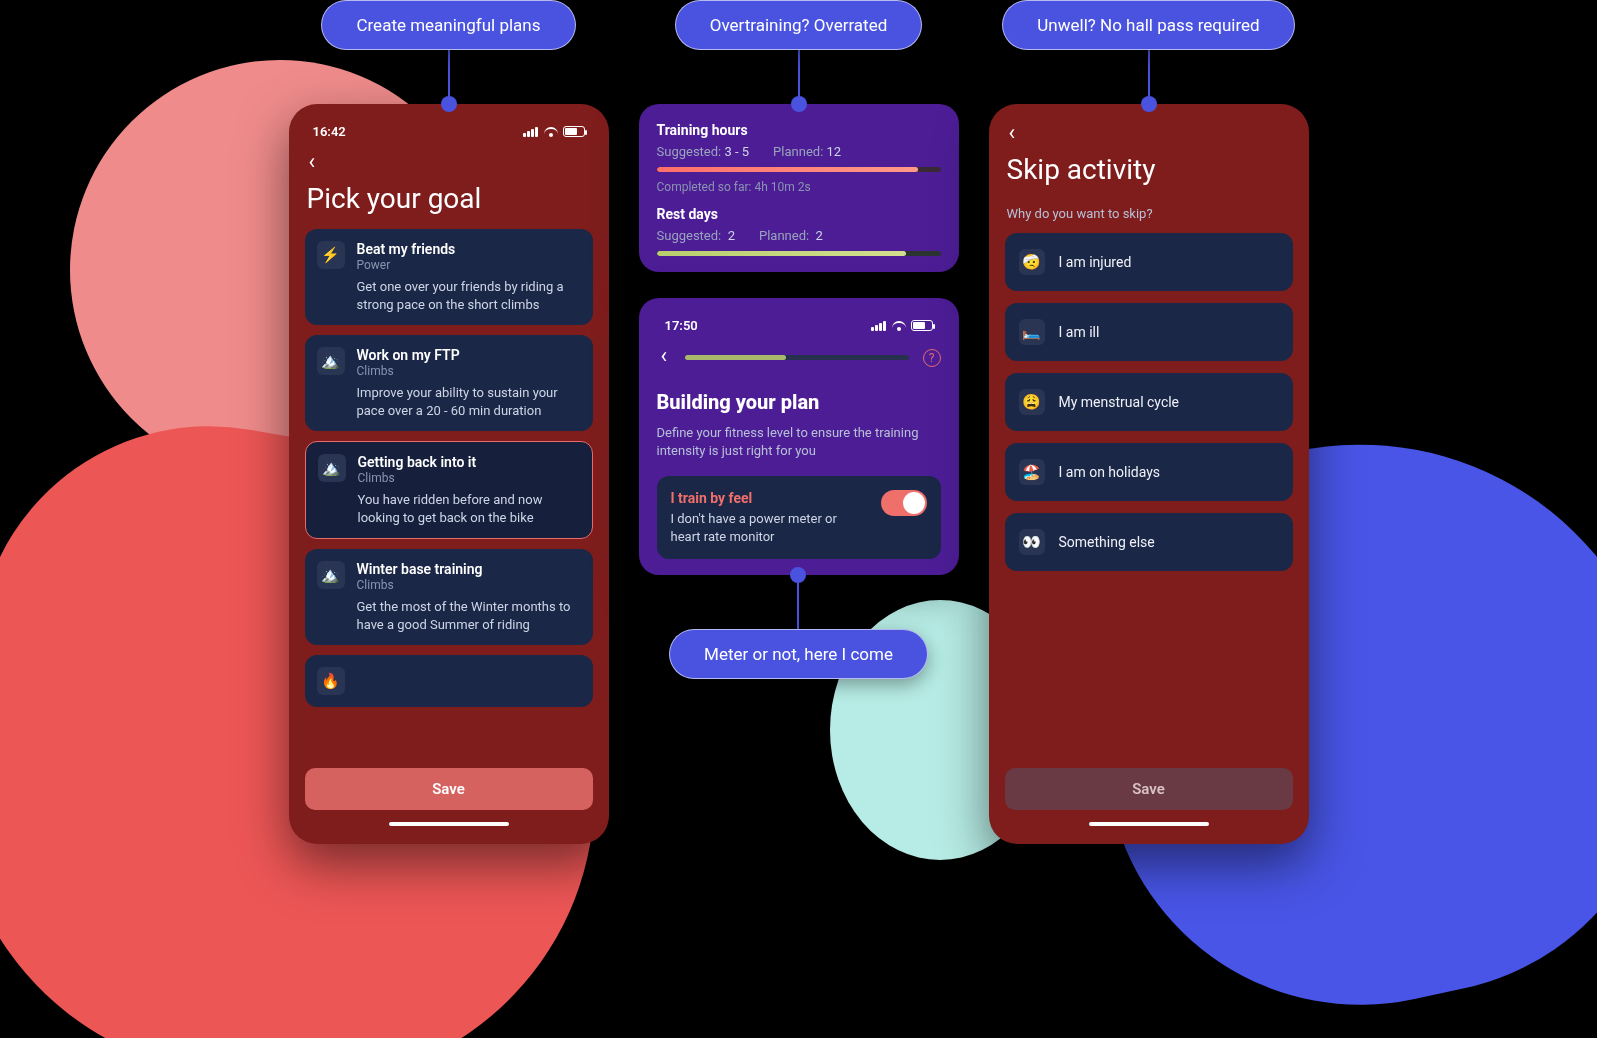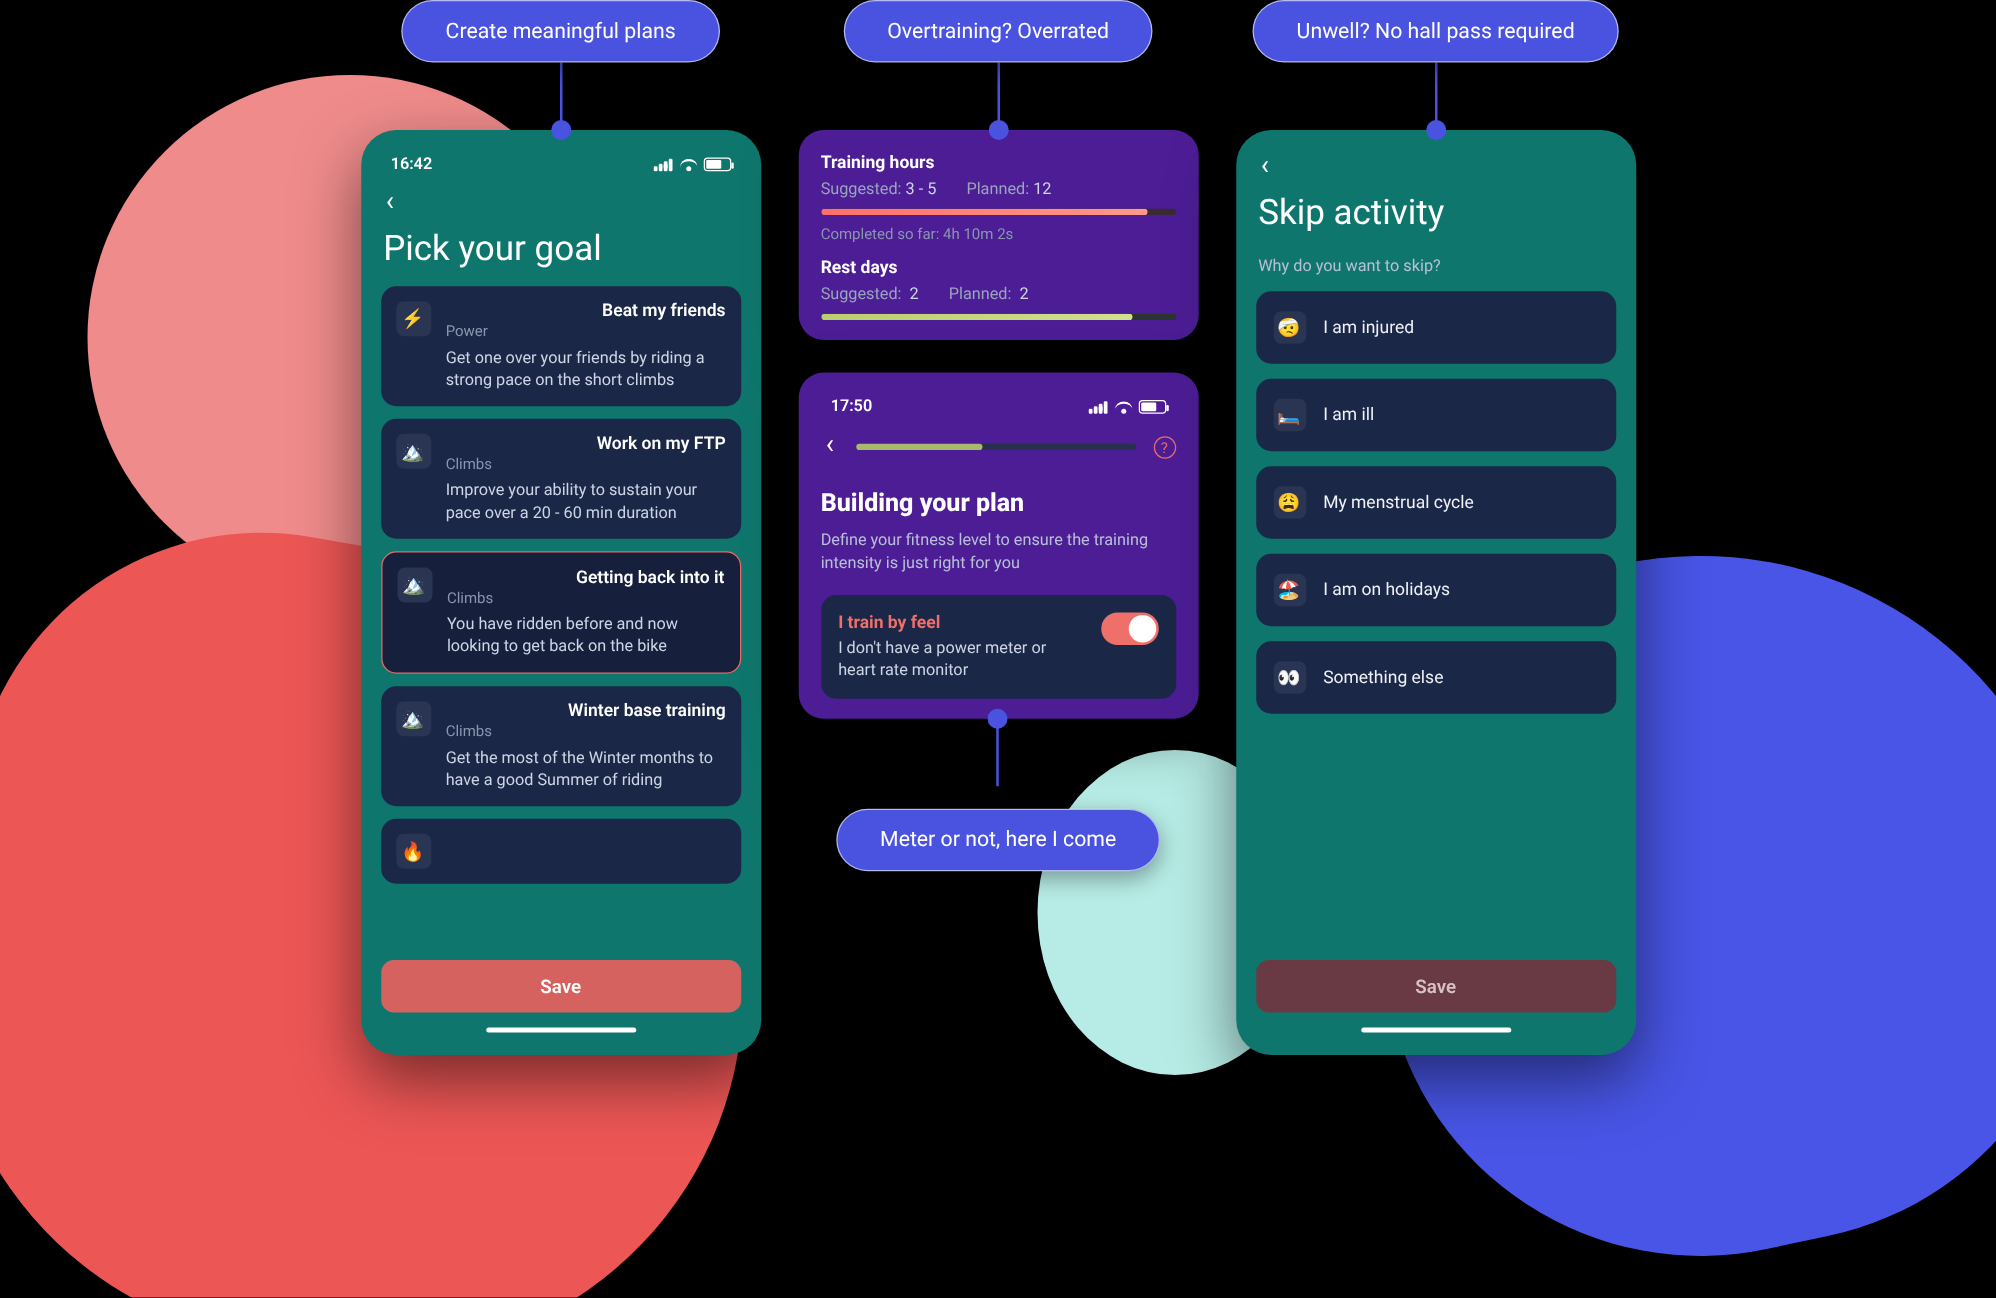--- a/index.html
+++ b/index.html
@@ -38,21 +38,21 @@
   .connector {
     width: 2px; height: 54px; background: #4a53e0; position: relative;
   }
   .connector::after {
     content:""; position:absolute; bottom:-8px; left:-7px; width:16px; height:16px; border-radius:50%; background:#4a53e0;
   }
   .connector.up::after { bottom:auto; top:-8px; }
 
   .phone {
     width: 320px;
-    background: #0f766e;
+    background: #7f1d1d;
     border-radius: 28px;
     padding: 16px 16px 18px 16px;
     color: #e8ecf4;
     box-shadow: 0 20px 50px rgba(0,0,0,.5);
   }
   .phone.tall { min-height: 740px; display:flex; flex-direction:column; }
   .statusbar { display:flex; justify-content:space-between; align-items:center; font-size:13px; font-weight:600; padding: 4px 8px 10px; color:#fff;}
   .sb-icons { display:flex; gap:5px; align-items:center; }
   .sig, .wifi, .batt { display:inline-block; }
   .sig { width:15px; height:10px; background:linear-gradient(to right, #fff 25%, transparent 25% 30%, #fff 30% 55%, transparent 55% 60%, #fff 60% 85%, transparent 85% 90%, #fff 90%); -webkit-mask:none; }
@@ -73,21 +73,21 @@
   .card {
     background: #1b2746;
     border-radius: 12px;
     padding: 12px 12px 12px 12px;
     margin-bottom: 10px;
     display:flex; gap:12px;
   }
   .card.selected { border:1px solid #e86a6a; background:#16203c; }
   .card .icon { width:28px; height:28px; border-radius:6px; background:#2a3554; display:flex; align-items:center; justify-content:center; font-size:15px; flex-shrink:0;}
   .card .body { flex:1; }
-  .card .ttl { font-weight:600; color:#fff; font-size:14px;text-align:right; }
+  .card .ttl { font-weight:600; color:#fff; font-size:14px; }
   .card .tag { font-size:12px; color:#8a95b0; margin-top:1px;}
   .card .desc { font-size:13px; color:#cdd5e6; margin-top:6px; line-height:1.35;}
   .card.cut .desc { white-space:nowrap; overflow:hidden; text-overflow:ellipsis;}
   .card.cut .desc2 { filter: blur(3px); font-size:13px; color:#8a95b0; }
 
   .save-btn {
     margin-top:auto;
     background:#d5625f;
     color:#fff; text-align:center; padding:12px; border-radius:10px; font-weight:600; font-size:15px;
   }
@@ -128,21 +128,21 @@
   .toggle { width:46px; height:26px; background:#ef6f6a; border-radius:20px; position:relative; flex-shrink:0;}
   .toggle i { position:absolute; right:2px; top:2px; width:22px;height:22px;border-radius:50%;background:#fff;}
 
   
   .prompt { font-size:13px; color:#b7c0d6; margin:6px 0 12px 2px;}
   .opt { background:#1b2746; border-radius:12px; padding:16px 14px; margin-bottom:12px; display:flex; align-items:center; gap:14px;}
   .opt .em { width:26px; height:26px; border-radius:6px; background:#2a3554; display:flex;align-items:center;justify-content:center; font-size:15px;}
   .opt .lbl { font-size:14px; color:#eef1f8;}
 
   .mid-col { gap: 0; }
-  .pill-bottom-wrap { display:flex; flex-direction:column; align-items:center; margin-top:0;gap:18px;}
+  .pill-bottom-wrap { display:flex; flex-direction:column; align-items:center; margin-top:0;}
 </style>
 </head>
 <body>
 
 <div class="blob blob-pink"></div>
 <div class="blob blob-red"></div>
 <div class="blob blob-teal"></div>
 <div class="blob blob-blue"></div>
 
 <div class="stage">

